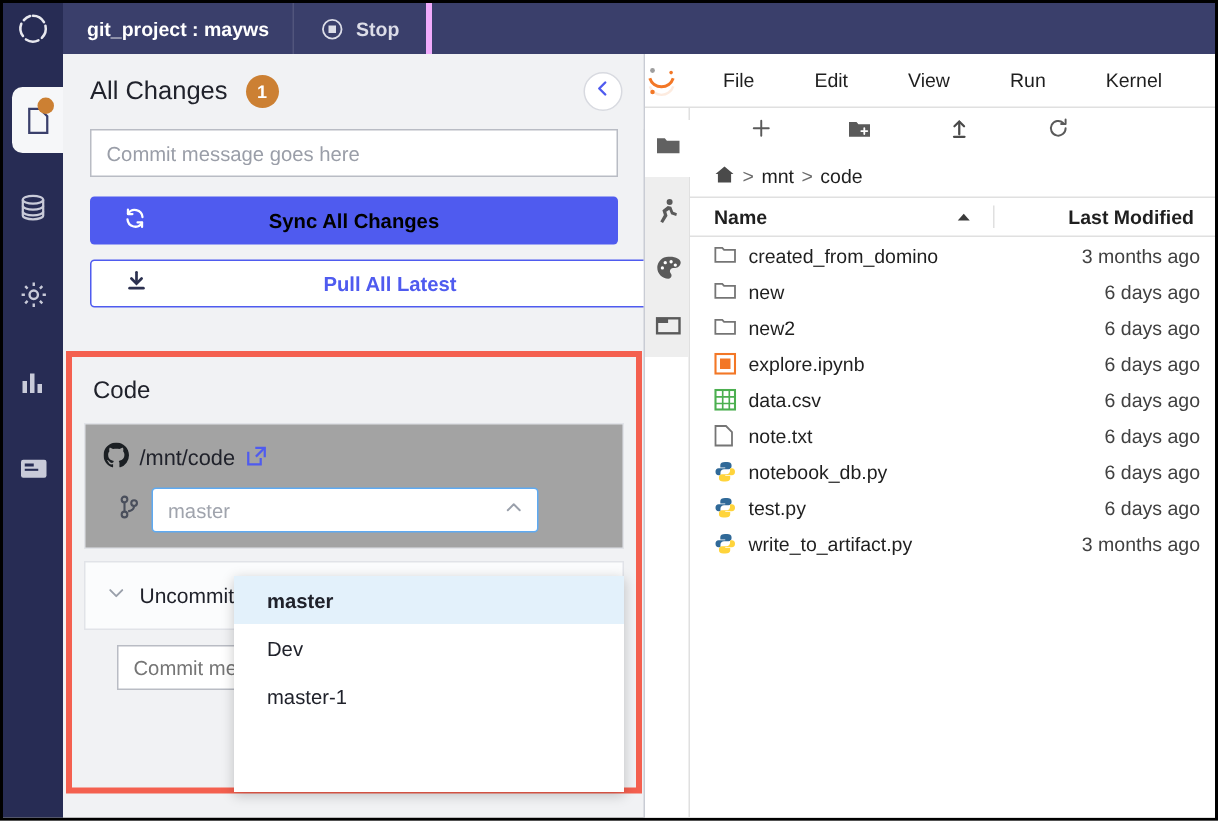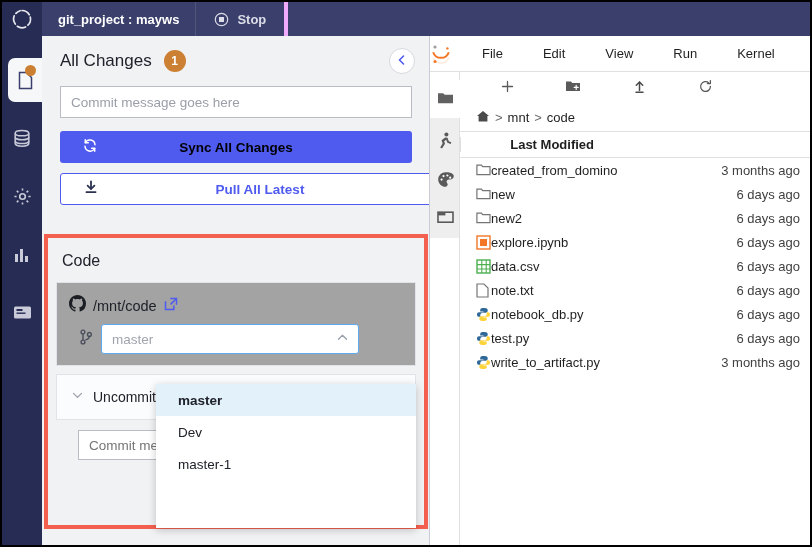--- a/index.html
+++ b/index.html
@@ -279,21 +279,21 @@
     border-bottom: 1px solid #e0e0e0;
     font-size: 13px; font-weight: bold; color: #1f1f1f;
   }
   .jl-th-name { flex: 1; padding-left: 16px; display: flex; align-items: center; cursor: pointer; }
   .jl-th-mod { width: 150px; text-align: right; padding-right: 16px; border-left: 1px solid #e0e0e0; cursor: pointer; }
   .jl-row {
     height: 24px; display: flex; align-items: center;
     font-size: 13px; color: #1f1f1f;
     cursor: pointer;
   }
-  .jl-fname { flex: 1; display: flex; align-items: center; padding-left: 16px; }
+  .jl-fname { flex: 1; display: flex; align-items: center; gap: 8px; padding-left: 16px; }
   .jl-fmod { width: 150px; text-align: right; padding-right: 12px; color: #414141; }
   .ico { width: 15px; height: 15px; display: block; flex: none; }
 </style>
 </head>
 <body>
 
 <div id="root">
 
   <div class="domino-topbar">
     <div class="domino-logo-cell">
@@ -617,20 +617,28 @@
               <path d="M7 1L1 6h1.6v5.6h8.8V6H13z" fill="#4a4a4a"></path>
             </svg>
           </span>
           <span class="jl-sep">&gt;</span>
           <span class="jl-crumb">mnt</span>
           <span class="jl-sep">&gt;</span>
           <span class="jl-crumb">code</span>
         </div>
 
         <div class="jl-thead">
+          <div class="jl-th-name">
+            <span>Name</span>
+            <span style="margin-left:auto;margin-right:14px;">
+              <svg width="11" height="8" viewBox="0 0 11 8">
+                  <path d="M5.5 1.5L9.5 6h-8z" fill="#3a3a3a"></path>
+                </svg>
+            </span>
+          </div>
           <div class="jl-th-mod">
             <span>Last Modified</span>
           </div>
         </div>
 
         <div>
 
           <div class="jl-row">
             <div class="jl-fname">
               <span class="ico">

